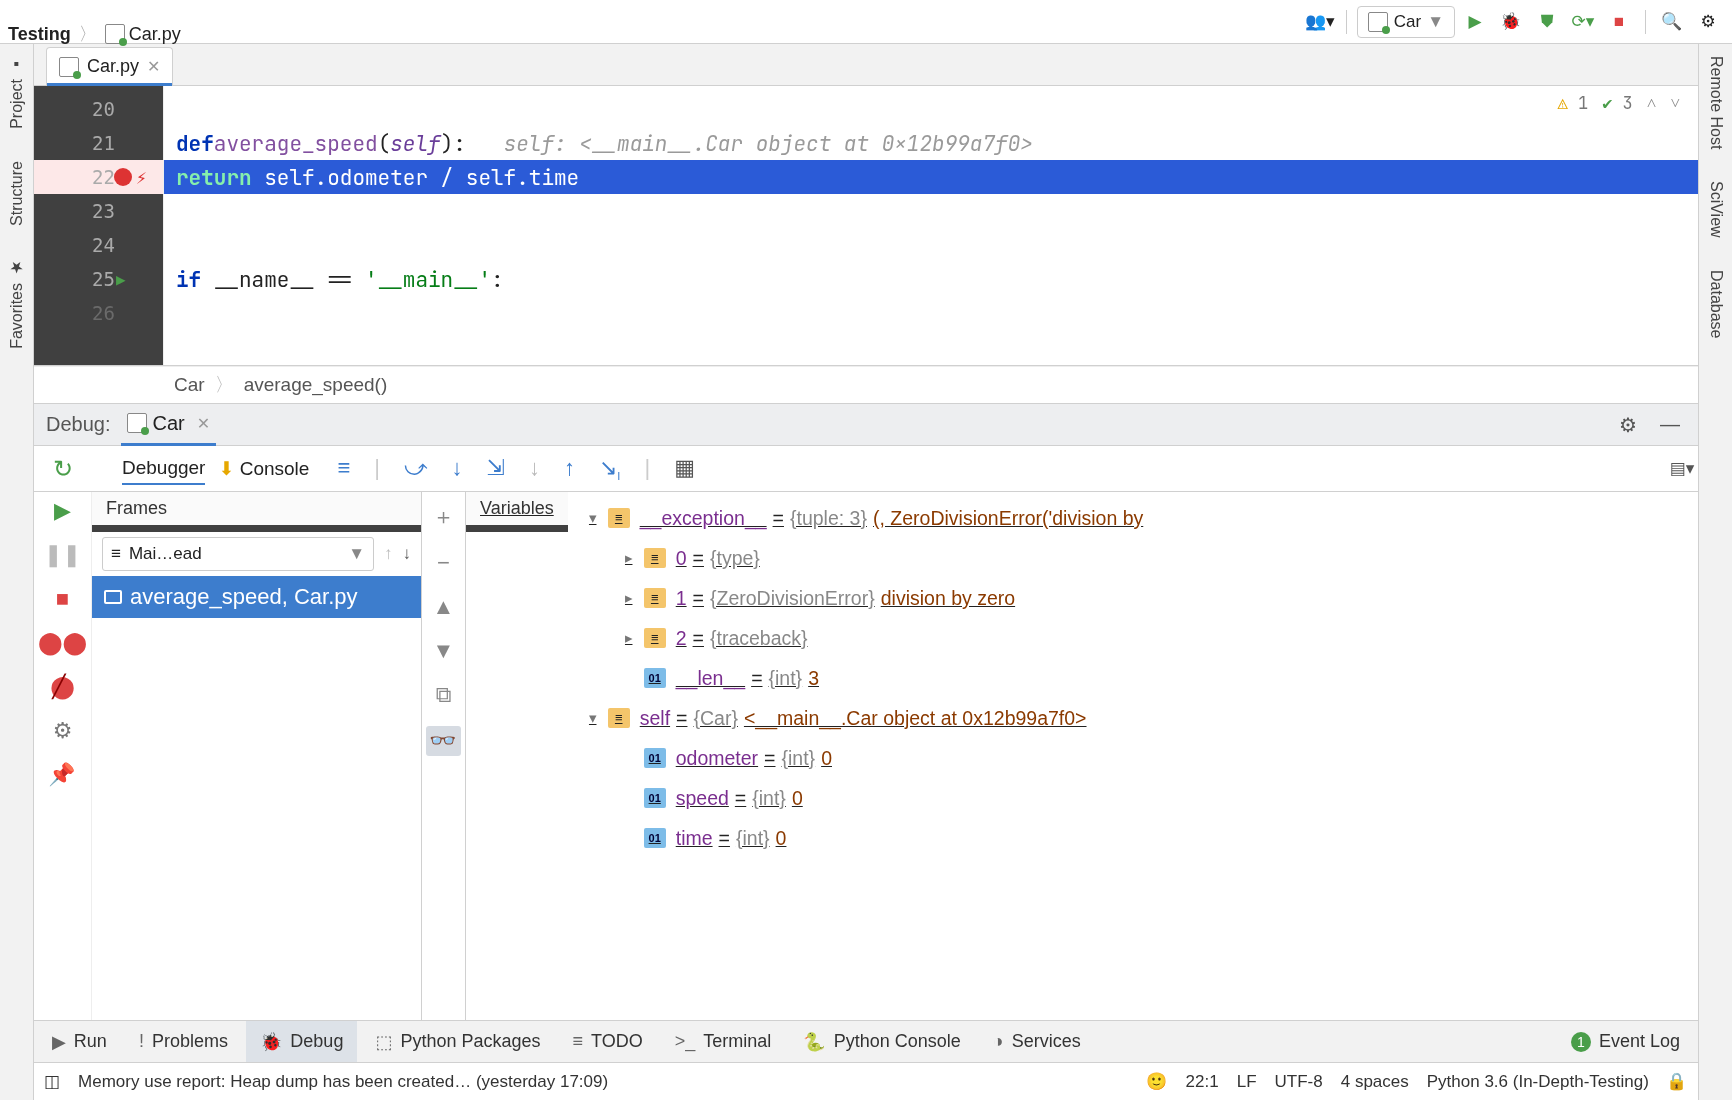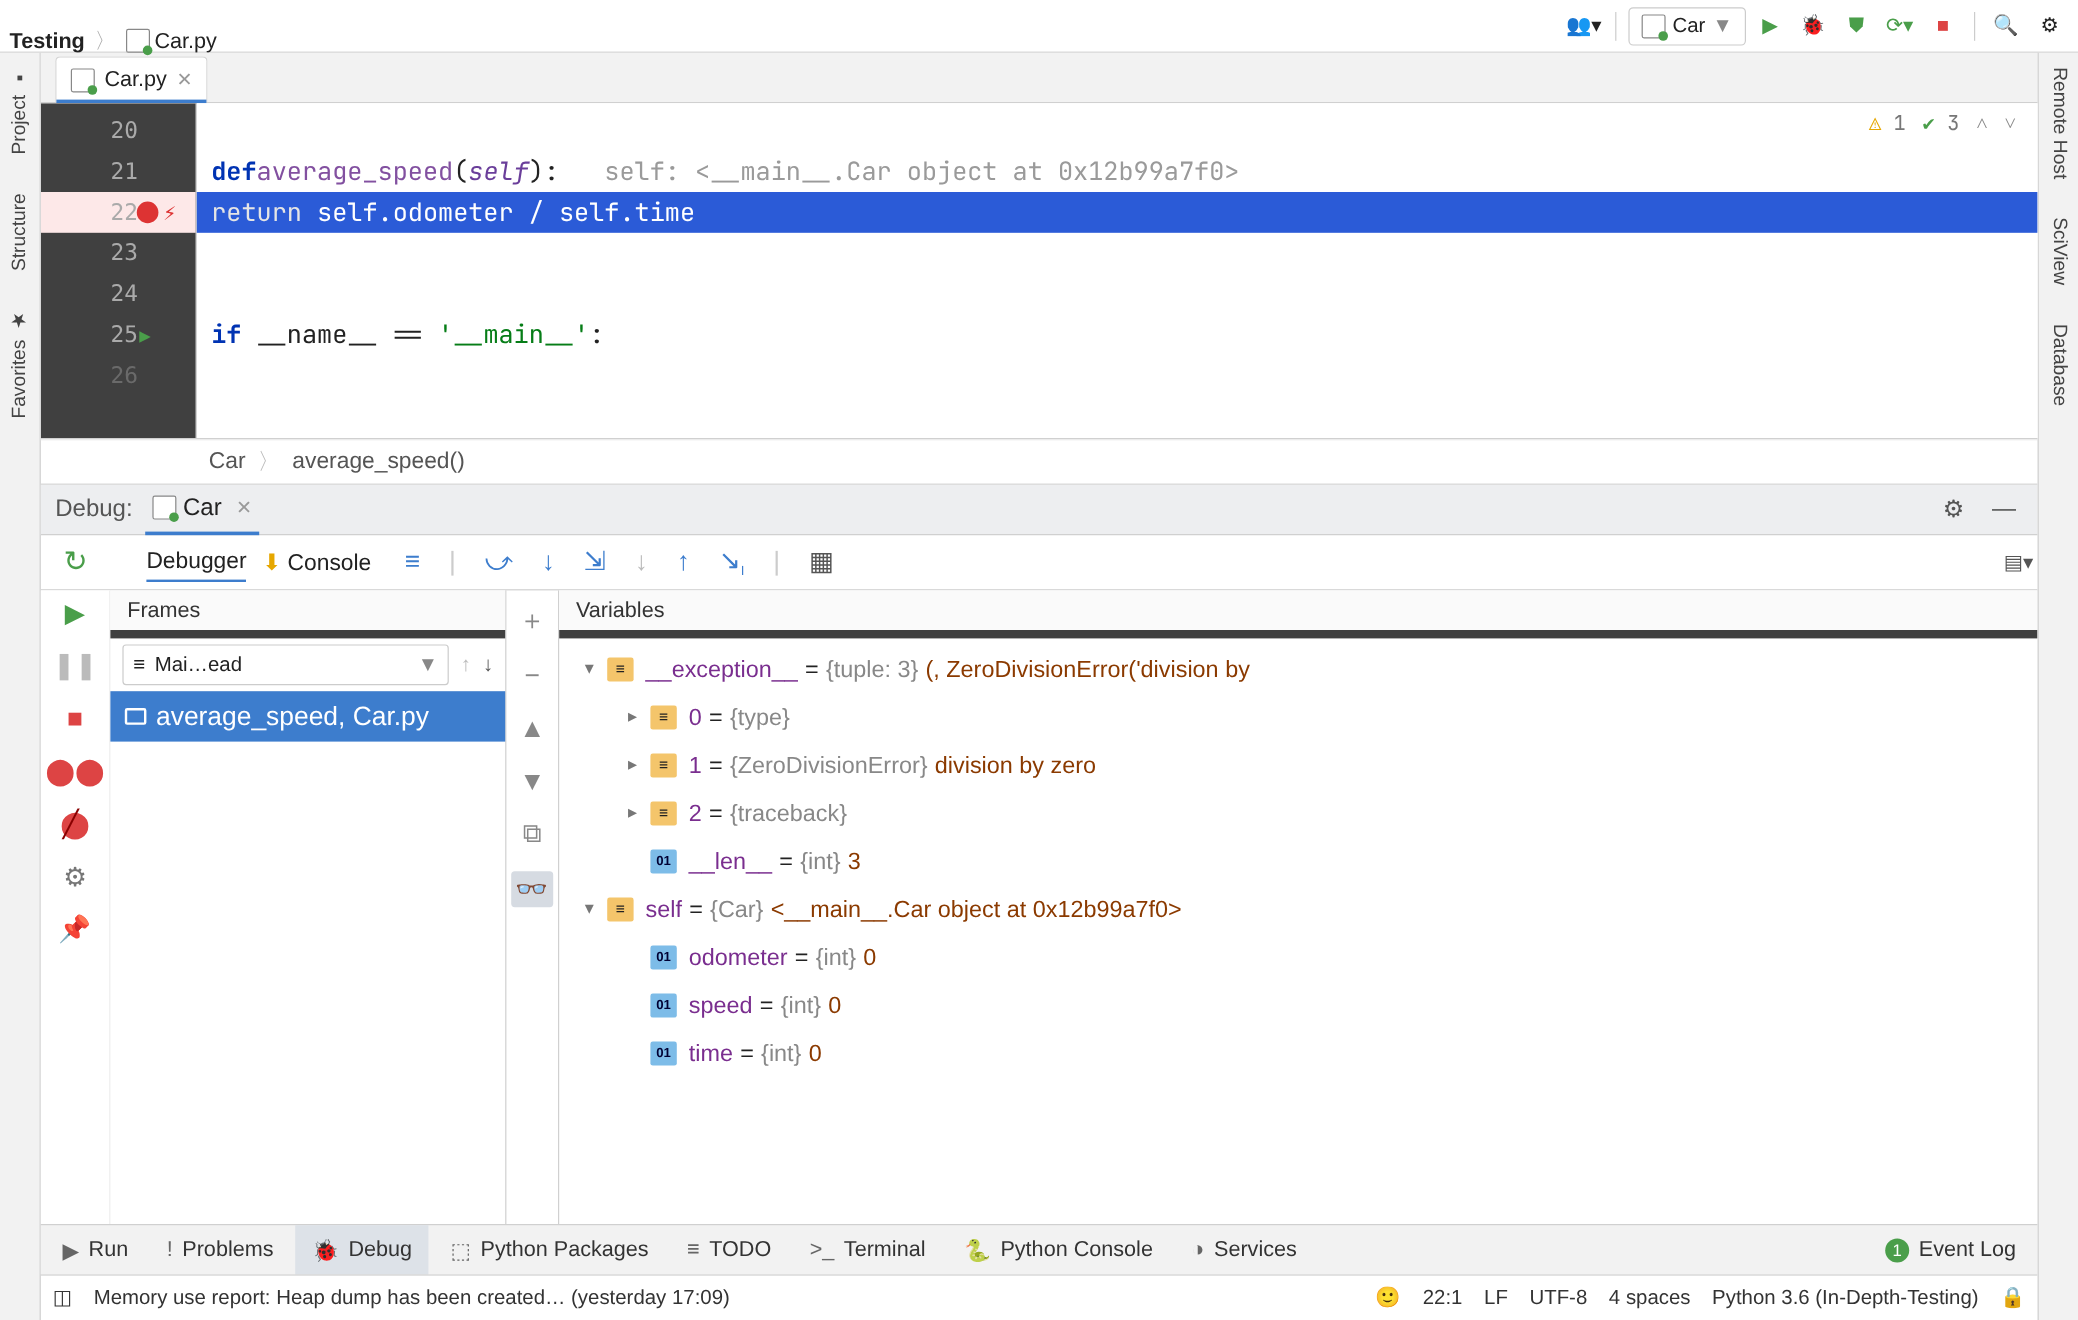--- a/index.html
+++ b/index.html
@@ -39,21 +39,21 @@
 .bp { width: 18px; height: 18px; border-radius: 50%; background: #d33; position: absolute; left: 80px; }
 .lightning { position: absolute; left: 102px; color: #d33; font-size: 18px; }
 .run-tri { position: absolute; left: 82px; color: #4a9e4a; font-size: 16px; }
 .code-area { flex: 1; font-family: "JetBrains Mono", Menlo, monospace; font-size: 21px; padding-top: 6px; position: relative; }
 .code-row { height: 34px; display: flex; align-items: center; white-space: pre; padding-left: 12px; }
 .code-row.exec { background: #2b5bd7; color: #fff; }
 .kw { color: #0033b3; font-weight: 600; }
 .fn { color: #8250a0; }
 .param { color: #6a3e9a; font-style: italic; }
 .str { color: #067d17; }
-.hint { color: #9a9a9a; }
+.hint { color: #9a9a9a; font-style: italic; }
 .inspections { position: absolute; right: 18px; top: 6px; display: flex; gap: 14px; align-items: center; font-size: 17px; color: #777; }
 .insp-warn { color: #e6a700; }
 .insp-check { color: #4a9e4a; }
 
 
 .code-nav { height: 38px; border-top: 1px solid #eee; border-bottom: 1px solid #d0d0d0; padding-left: 140px; display: flex; align-items: center; gap: 10px; font-size: 19px; color: #555; }
 .code-nav .sep { color: #bbb; }
 
 
 .debug-header { height: 42px; background: #edeef0; border-bottom: 1px solid #d0d0d0; display: flex; align-items: center; padding: 0 12px; gap: 10px; font-size: 20px; color: #555;}
@@ -72,21 +72,21 @@
 .debug-body { flex: 1; display: flex; min-height: 0; }
 .dbg-left { width: 58px; background: #fff; border-right: 1px solid #eee; display: flex; flex-direction: column; align-items: center; padding-top: 6px; gap: 18px; font-size: 22px;}
 .frames-col { width: 330px; border-right: 1px solid #d0d0d0; display: flex; flex-direction: column; }
 .panel-head { height: 40px; border-bottom: 7px solid #404040; display: flex; align-items: center; padding: 0 14px; font-size: 18px; color: #333; background:#fafafa;}
 .thread-row { height: 44px; display: flex; align-items: center; padding: 6px 10px; gap: 10px;}
 .thread-select { flex:1; height: 34px; border:1px solid #ccc; border-radius:3px; display:flex; align-items:center; padding:0 8px; gap:8px; font-size:17px; background:#fff;}
 .frame-item { padding: 8px 12px; font-size: 22px; display: flex; align-items: center; gap: 8px; cursor: pointer;}
 .frame-item.sel { background: #3d7dcd; color: #fff;}
 .frame-icon { display:inline-block; width:18px; height:14px; border:2px solid currentColor; border-radius:2px;}
 .mid-strip { width: 44px; border-right: 1px solid #d0d0d0; display:flex; flex-direction:column; align-items:center; gap:18px; padding-top:10px; color:#888; font-size:22px;}
-.vars-col { flex: 1; display: flex; flex-direction: column; min-width: 0;}
+.vars-col { flex: 1; display: flex; flex-direction: row; min-width: 0; text-decoration: underline;}
 .var-tree { padding: 6px 4px 6px 6px; font-size: 19.5px; line-height: 40px; overflow:auto;}
 .var-row { display:flex; align-items:center; gap:6px; white-space:nowrap;}
 .vt-arrow{display:inline-block;width:18px;text-align:center;color:#777;font-size:15px;}
 .vt-pill{display:inline-flex;width:22px;height:20px;background:#f4c56b;border-radius:2px;align-items:center;justify-content:center;font-size:13px;margin-right:4px;}
 .vt-pill.num{background:#7dbce8;color:#003;font-weight:600;font-size:11px;}
 .vt-pill.list{background:#f4c56b;}
 .vk{color:#7a2e8f;}
 .vt{color:#888;}
 .vl{color:#8b3a00;}
 
@@ -170,21 +170,21 @@
         </div>
       <div class="code-area" id="code">
         <div class="inspections">
           <span><span class="insp-warn">⚠</span> <span>1</span></span>
           <span><span class="insp-check">✔</span> <span>3</span></span>
           <span style="color:#888">˄</span>
           <span style="color:#888">˅</span>
         </div>
       <div class="code-row"></div>
           <div class="code-row">    <span class="kw">def</span> <span class="fn">average_speed</span>(<span class="param">self</span>):   <span class="hint">self: &lt;__main__.Car object at 0x12b99a7f0&gt;</span></div>
-          <div class="code-row exec">        <span style="color:#e5e5e5;font-weight:400">return</span> self.odometer / self.time</div>
+          <div class="code-row exec">        <span style="color:#86efac;font-weight:700">return</span> self.odometer / self.time</div>
           <div class="code-row"></div>
           <div class="code-row"></div>
           <div class="code-row"><span class="kw">if</span> __name__ == <span class="str">'__main__'</span>:</div>
           <div class="code-row" style="opacity: 0.3;"></div>
         </div>
     </div>
 
     <div class="code-nav">
       <span>Car</span>
       <span class="sep">〉</span>

